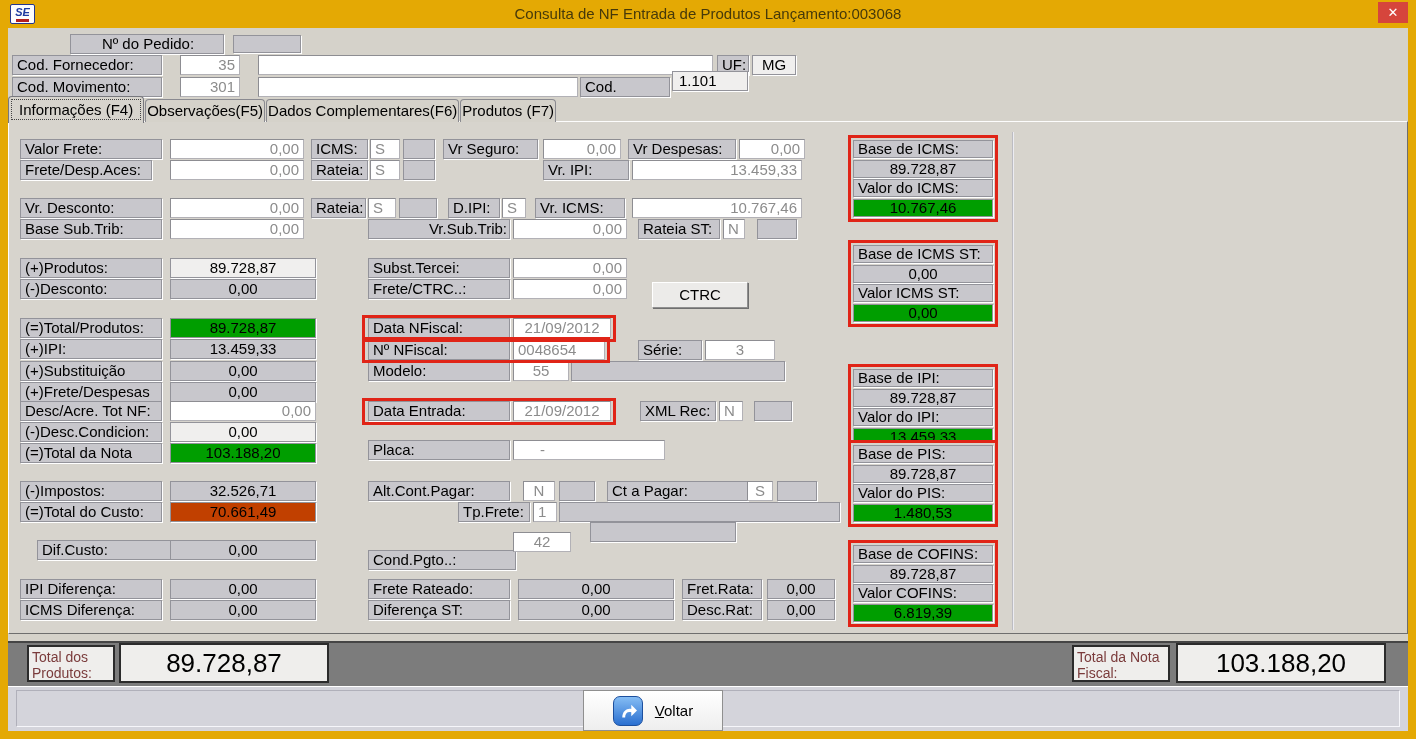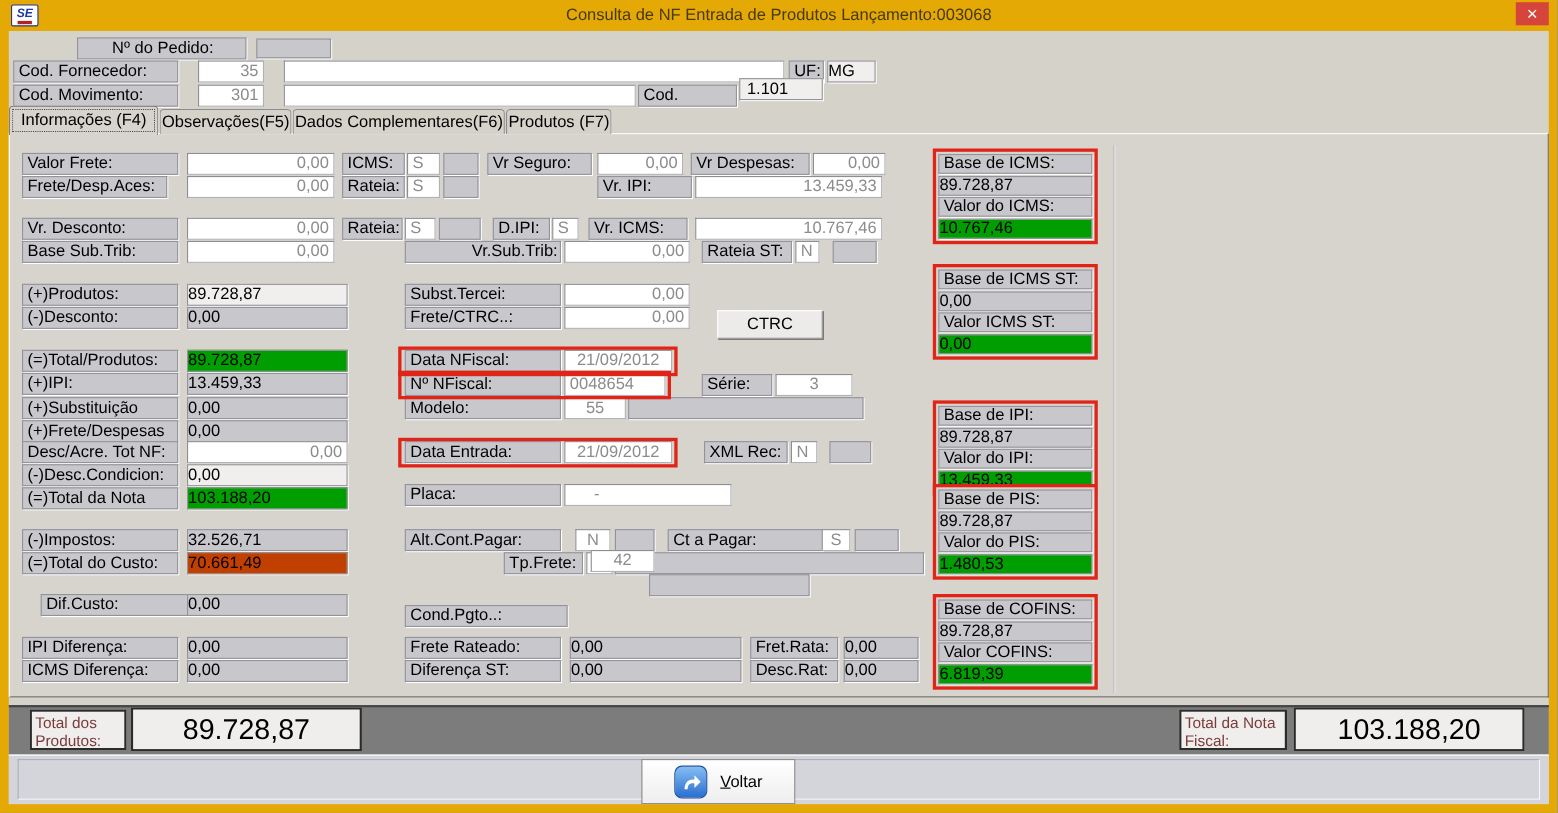--- a/index.html
+++ b/index.html
@@ -15,21 +15,21 @@
   .title-text{position:absolute;left:0;top:0;width:100%;height:28px;line-height:28px;text-align:center;font-size:15px;color:#46390a;}
   .app-icon{position:absolute;left:10px;top:4px;width:25px;height:20px;background:#fdfdfd;border:1px solid #24368e;border-radius:2px;color:#1d3aa0;font-weight:bold;font-size:11px;text-align:center;line-height:14px;font-style:italic;}
   .app-icon .bar{width:13px;height:3px;margin:0 auto;background:#b32020;}
   .close-btn{position:absolute;right:8px;top:2px;width:30px;height:21px;background:#D6453C;color:#fff;font-size:13px;display:flex;align-items:center;justify-content:center;cursor:default;}
   
   .lbl{position:absolute;height:20px;background:var(--lblbg);border:1px solid var(--bord);box-shadow:1px 1px 0 #fff;font-size:15px;color:#000;line-height:18px;padding:0 2px 0 4px;white-space:nowrap;overflow:hidden;}
   .lbl.center{text-align:center;}
   .inp{position:absolute;height:20px;background:#fff;border:1px solid #b2b1b6;border-top-color:#8d8d92;border-left-color:#8d8d92;font-size:15px;line-height:18px;color:#8c8c8c;padding:0 4px;white-space:nowrap;overflow:hidden;}
   .inp.right{text-align:right;}
   .inp.center{text-align:center;padding:0 1px;}
-  .cell{position:absolute;height:20px;border:1px solid var(--bord);box-shadow:1px 1px 0 #fff;font-size:15px;line-height:18px;color:#000;text-align:left;white-space:nowrap;overflow:hidden;}
+  .cell{position:absolute;height:20px;border:1px solid var(--bord);box-shadow:1px 1px 0 #fff;font-size:15px;line-height:18px;color:#000;text-align:center;white-space:nowrap;overflow:hidden;}
   .cell.gray{background:var(--lblbg);}
   .cell.light{background:#F0EFEE;}
   .cell.green{background:var(--green);}
   .cell.rust{background:var(--rust);}
   .gbox{position:absolute;height:20px;background:var(--lblbg);border:1px solid var(--bord);box-shadow:1px 1px 0 #fff;}
   .hl{position:absolute;border:3px solid var(--red);pointer-events:none;z-index:6;}
   .btn3d{position:absolute;background:#ECEBE9;border:1px solid #8f8f8f;border-top-color:#fff;border-left-color:#fff;box-shadow:1px 1px 0 #6f6f6f;font-size:15px;text-align:center;line-height:24px;cursor:default;}
   
   .tabbar{position:absolute;left:8px;top:97px;height:25px;display:flex;align-items:flex-end;z-index:5;}
   .tab{display:inline-block;padding:2px 1px 3px;font-size:15px;background:var(--body);border:1px solid #8a8a90;border-bottom:none;border-top-left-radius:4px;border-top-right-radius:4px;margin-right:1px;cursor:default;white-space:nowrap;}
@@ -183,21 +183,21 @@
   <div class="inp center" style="left:747px;top:481px;width:26px;">S</div>
   <div class="gbox" style="left:777px;top:481px;width:40px;"></div>
 
   <div class="lbl" style="left:20px;top:502px;width:142px;">(=)Total do Custo:</div>
   <div class="cell rust" style="left:170px;top:502px;width:146px;">70.661,49</div>
   <div class="lbl" style="left:458px;top:502px;width:72px;">Tp.Frete:</div>
   <div class="inp" style="left:533px;top:502px;width:24px;">1</div>
   <div class="gbox" style="left:559px;top:502px;width:281px;"></div>
 
   <div class="lbl" style="left:368px;top:550px;width:148px;">Cond.Pgto..:</div>
-  <div class="inp center" style="left:513px;top:500px;width:58px;margin-left:24px;">42</div>
+  <div class="inp center" style="left:513px;top:532px;width:58px;">42</div>
   <div class="gbox" style="left:590px;top:522px;width:146px;"></div>
 
   <div class="lbl" style="left:20px;top:540px;width:142px;margin-left:17px;">Dif.Custo:</div>
   <div class="cell gray" style="left:170px;top:540px;width:146px;">0,00</div>
 
   <div class="lbl" style="left:20px;top:579px;width:142px;">IPI Diferença:</div>
   <div class="cell gray" style="left:170px;top:579px;width:146px;">0,00</div>
   <div class="lbl" style="left:368px;top:579px;width:142px;">Frete Rateado:</div>
   <div class="cell gray" style="left:518px;top:579px;width:156px;">0,00</div>
   <div class="lbl" style="left:682px;top:579px;width:80px;">Fret.Rata:</div>

